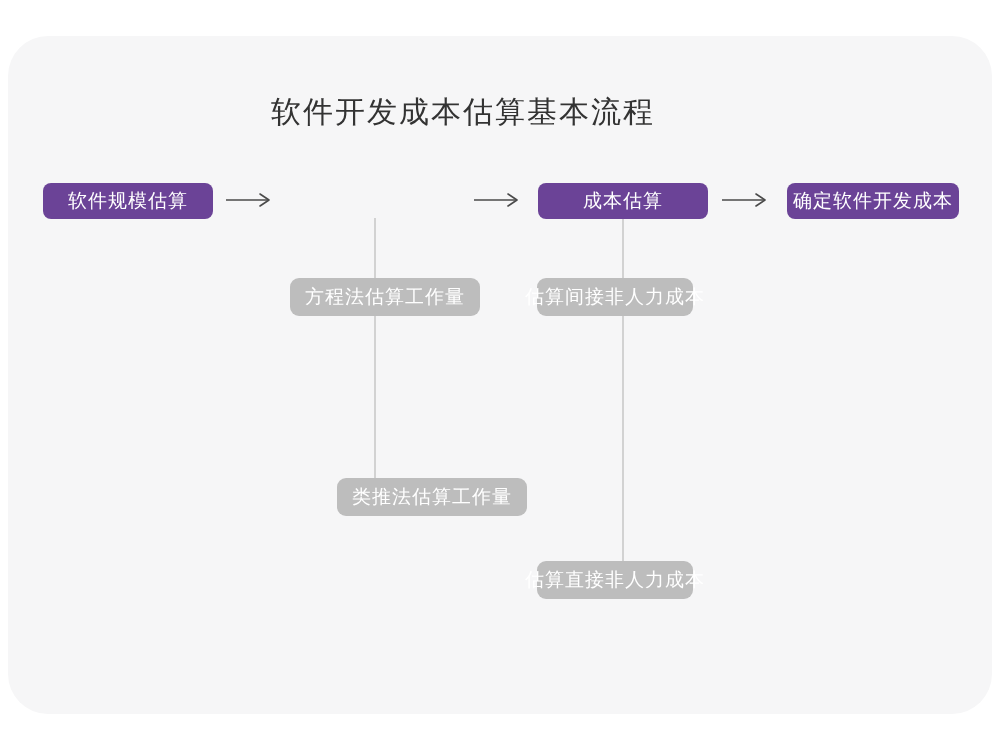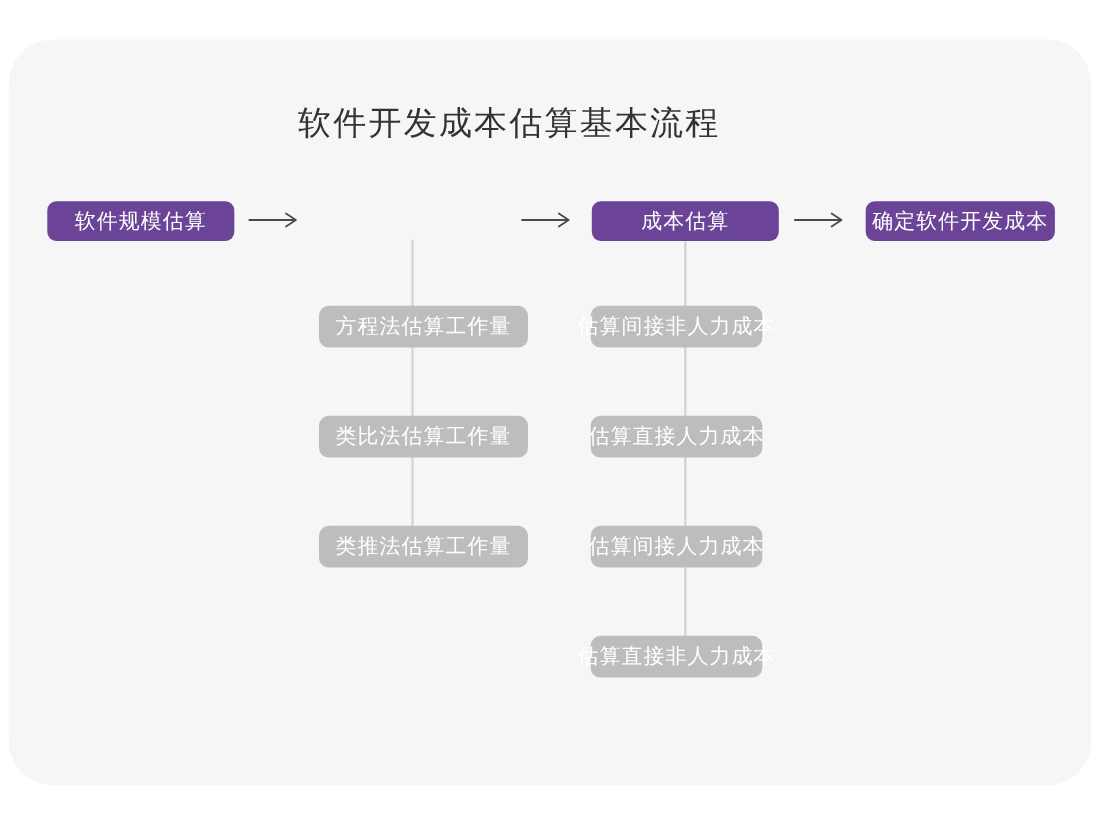--- a/index.html
+++ b/index.html
@@ -57,22 +57,22 @@
   .node.primary { background: var(--primary); top: 183px; }
   .node.secondary { background: var(--secondary-box); height: 38px; border-radius: 9px; }
   .main-1 { left: 43px;  width: 170px; }
   .main-2 { left: 290px; width: 170px; }
   .main-3 { left: 538px; width: 170px; }
   .main-4 { left: 787px; width: 172px; }
   .sub-col-1 { left: 290px; width: 190px; }
   .sub-col-2 { left: 537px; width: 156px; }
   .row-1 { top: 278px; }
   .row-2 { top: 378px; }
-  .row-3 { top: 478px; }
-  .row-4 { top: 578px; }
+  .row-3 { top: 478px; margin-left: 47px; }
+  .row-4 { top: 561px; }
   .connector {
     position: absolute;
     width: 2px;
     background: var(--connector);
     z-index: 1;
   }
   .connector.col-1 { left: 374px; top: 218px; height: 280px; }
   .connector.col-2 { left: 622px; top: 218px; height: 380px; }
   .arrow-svg {
     position: absolute;
@@ -115,32 +115,23 @@
     <polyline points="36,2 45,8 36,14" fill="none" stroke="currentColor" stroke-width="1.6" stroke-linecap="round" stroke-linejoin="round"></polyline>
   </svg>
   <svg class="arrow-svg arrow-3" viewBox="0 0 48 16">
     <line x1="2" y1="8" x2="44" y2="8" stroke="currentColor" stroke-width="1.6"></line>
     <polyline points="36,2 45,8 36,14" fill="none" stroke="currentColor" stroke-width="1.6" stroke-linecap="round" stroke-linejoin="round"></polyline>
   </svg>
 
   <div class="node secondary sub-col-1 row-1">
     <span>方程法估算工作量</span>
   </div>
-  <div class="node secondary sub-col-1 row-2">
-    <span>类比法估算工作量</span>
-  </div>
   <div class="node secondary sub-col-1 row-3">
     <span>类推法估算工作量</span>
   </div>
 
   <div class="node secondary sub-col-2 row-1">
     <span>估算间接非人力成本</span>
   </div>
-  <div class="node secondary sub-col-2 row-2">
-    <span>估算直接人力成本</span>
-  </div>
-  <div class="node secondary sub-col-2 row-3">
-    <span>估算间接人力成本</span>
-  </div>
   <div class="node secondary sub-col-2 row-4">
     <span>估算直接非人力成本</span>
   </div>
 </div>
 
 </body></html>

